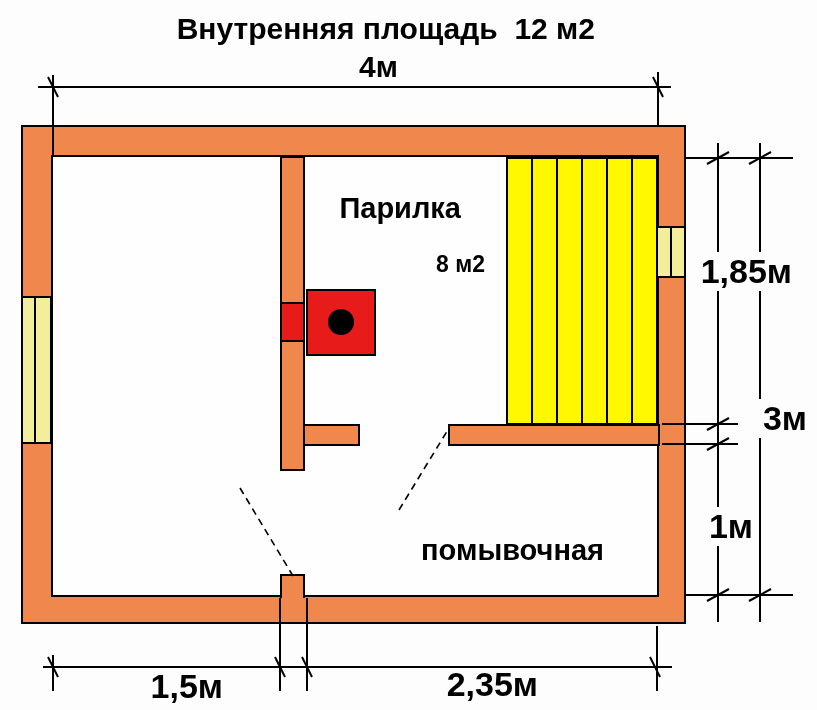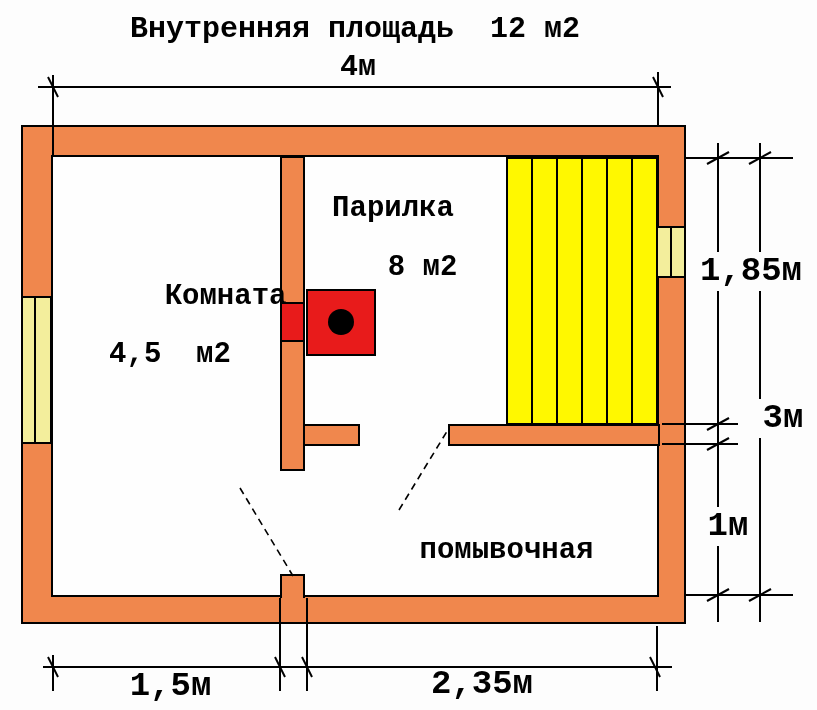--- a/index.html
+++ b/index.html
@@ -86,28 +86,27 @@
   .window-right .window-divider{left:13px;}
   
   .lines{left:0;top:0;width:817px;height:710px;pointer-events:none;}
   .lines line{stroke:var(--outline,#000);stroke-width:2;}
   .lines .dash{stroke-dasharray:7 5;stroke-width:1.6;}
   
   .lbl{
     position:absolute;
     color:var(--text,#000);
     font-weight:bold;
-    text-align:center;
+    text-align:right;
     white-space:pre;
     line-height:1.15;
-    font-family:Liberation Mono, monospace;
   }
   .title{left:115px;top:12px;width:480px;font-size:30px;}
   .room-name{font-size:29px;margin-top:8px;}
-  .room-area{font-size:29px;}
+  .room-area{font-size:23px;}
   .rest-name{left:95px;top:235px;width:140px;line-height:36px;}
   .rest-area{left:100px;top:338px;width:140px;}
   .steam-name{left:325px;top:184px;width:136px;}
   .steam-area{left:360px;top:251px;width:125px;}
   .wash-name{left:409px;top:526px;width:195px;}
   .wash-area{left:418px;top:558px;width:165px;}
   .dim{font-size:34px;}
   .dim-top{left:318px;top:50px;width:80px;font-size:30px;}
   .dim-185{left:700px;top:252px;width:92px;background:var(--bg,#fdfdfd);}
   .dim-3m{left:759px;top:379px;width:48px;background:var(--bg,#fdfdfd);margin-top:20px;}
@@ -185,23 +184,22 @@
       <line class="dash" x1="240" y1="488" x2="293" y2="576"></line>
       <line class="dash" x1="399" y1="510" x2="449" y2="428"></line>
     </g>
   </svg>
 
   <div class="lbl title">Внутренняя площадь  12 м2</div>
 
   <div class="lbl dim dim-top">4м</div>
 
   <div class="lbl room-name rest-name">
-    <span>Комната</span><br>
-  </div>
-  <div class="lbl room-area rest-area">4,5  м2</div>
+    <br>
+  </div>
 
   <div class="lbl room-name steam-name">Парилка</div>
   <div class="lbl room-area steam-area">8 м2</div>
 
   <div class="lbl room-name wash-name">помывочная</div>
 
   <div class="lbl dim dim-185">1,85м</div>
   <div class="lbl dim dim-3m">3м</div>
   <div class="lbl dim dim-1m">1м</div>
   <div class="lbl dim dim-15">1,5м</div>

